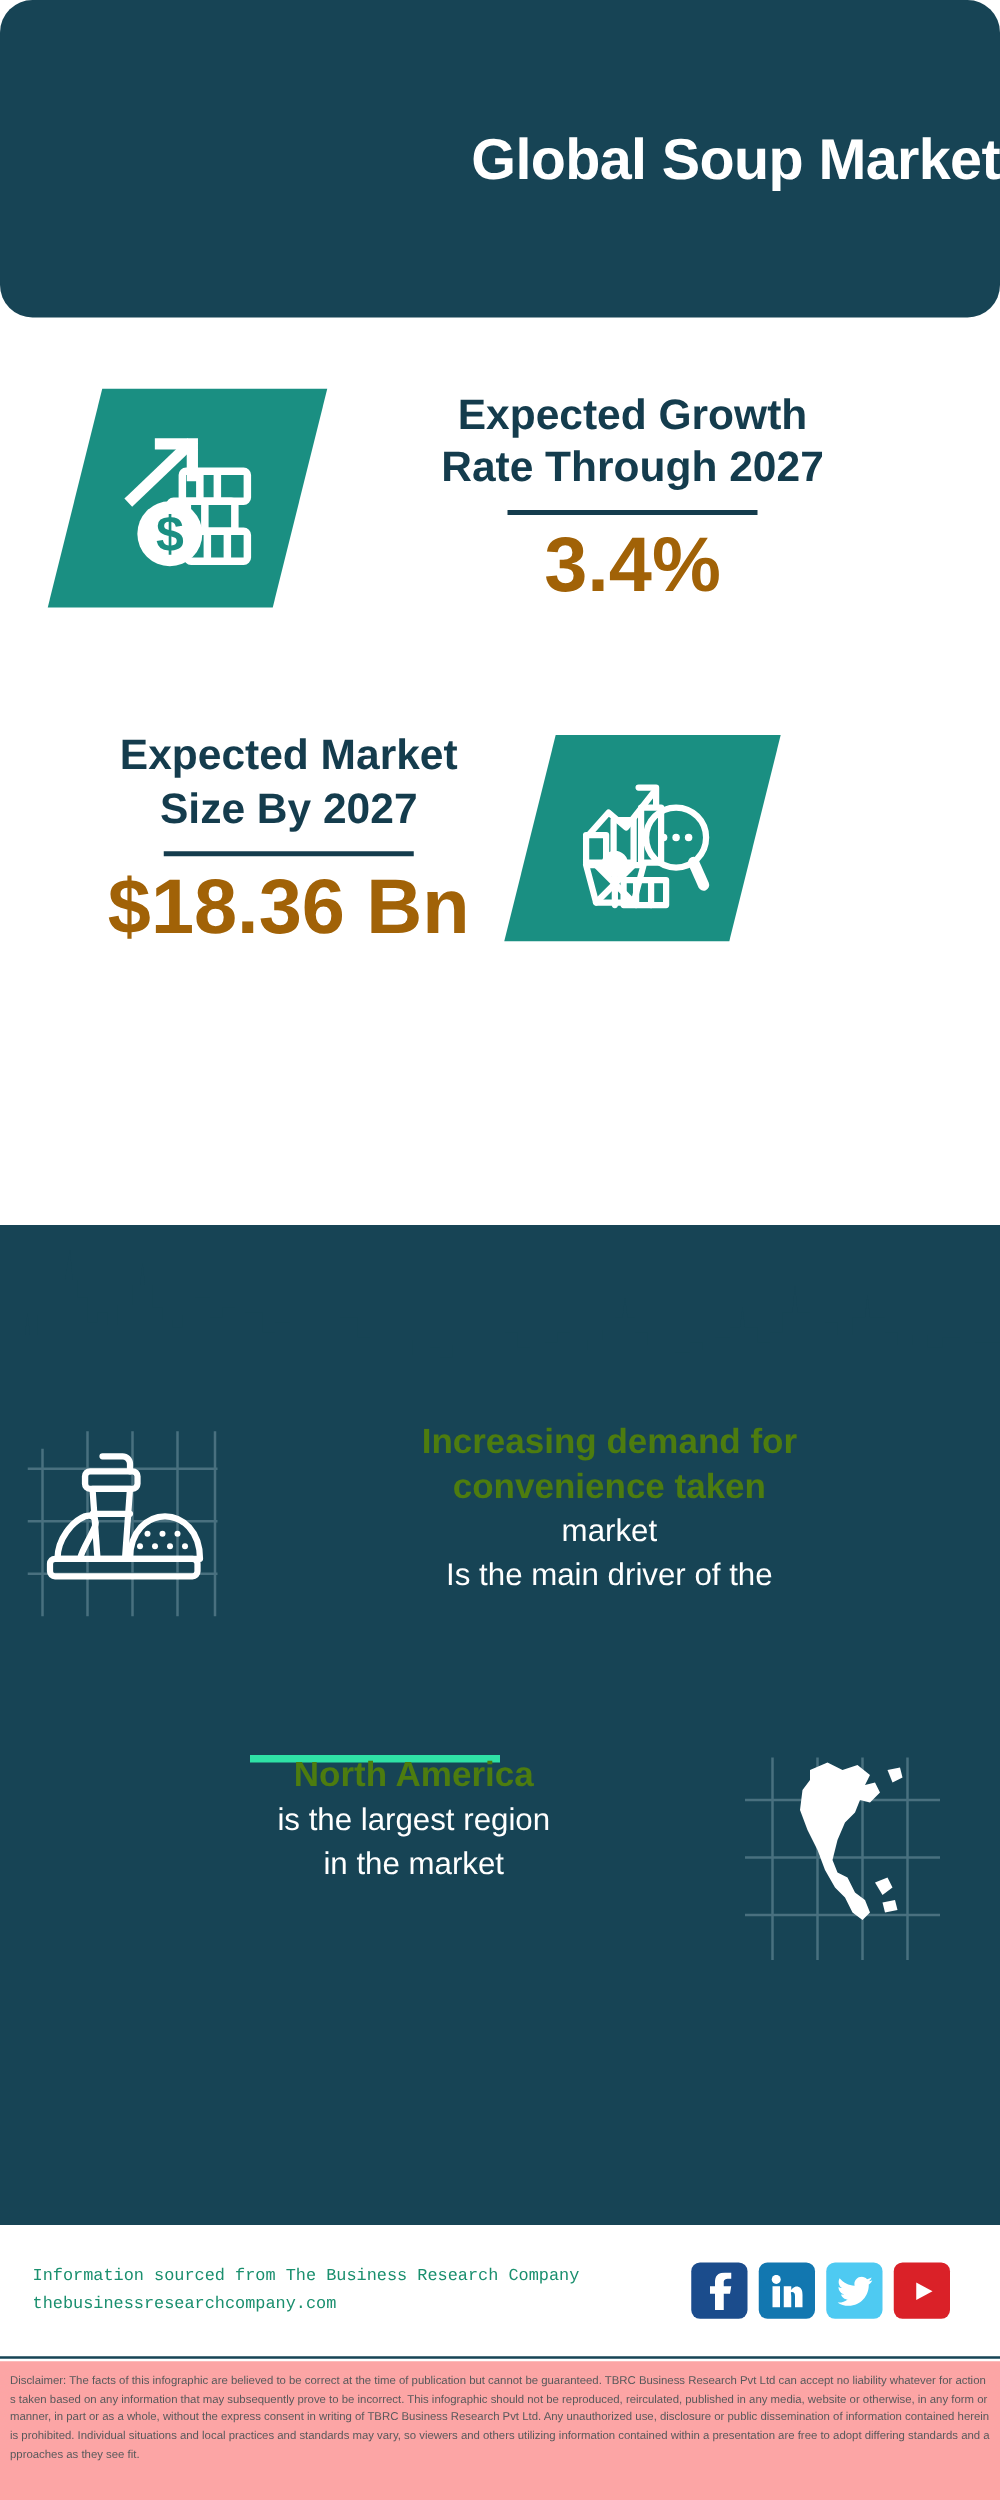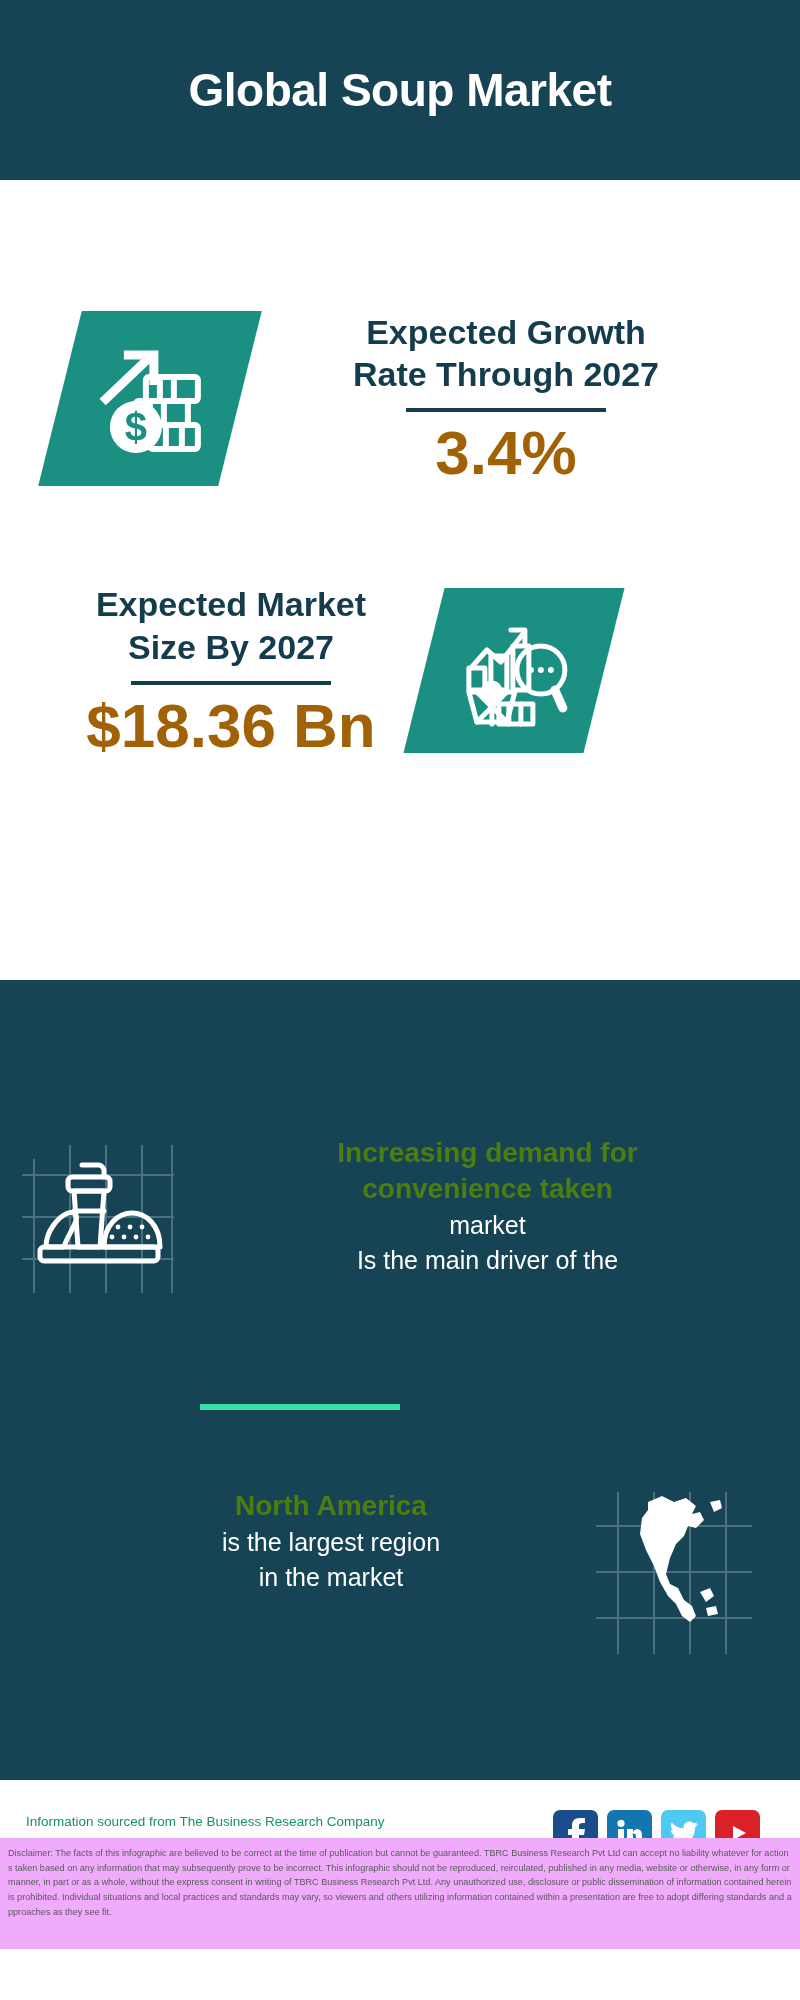--- a/index.html
+++ b/index.html
@@ -6,23 +6,23 @@
   html, body {
     width:800px; height:2000px;
     font-family:"Liberation Sans", sans-serif;
     background:#ffffff;
     overflow:hidden;
   }
   .page { position:relative; width:800px; height:2000px; background:#ffffff; }
 
   
   .header {
-    position:absolute; left:0; top:0; width:800px; height:180px;
+    position:absolute; left:0; top:0; width:800px; height:254px;
     background:#174455;
-    display:flex; align-items:center; justify-content:center;
+    display:flex; align-items:center; justify-content:flex-end;border-radius:26px;
   }
   .header-title {
     color:#ffffff; font-size:46px; font-weight:bold;
     letter-spacing:-0.5px; text-align:center;
   }
 
   
   .stat1 {
     position:absolute; left:0; top:248px; width:800px; height:300px;
     display:flex; align-items:center;
@@ -86,50 +86,51 @@
   }
 
   
   .divider-green {
     position:absolute; left:200px; top:1404px;
     width:200px; height:6px; background:#2fe2a6;
   }
 
   
   .region-row {
-    position:absolute; left:0; top:1488px; width:800px;
+    position:absolute; left:0; top:1402px; width:800px;
     display:flex; align-items:flex-start; padding:0 26px;
   }
   .region-text { flex:1; text-align:center; padding-left:40px; }
   .map-box { position:relative; width:160px; height:170px; flex:0 0 auto; margin-right:18px; }
 
   
   .sourcebar {
     position:absolute; left:0; top:1780px; width:800px; height:107px;
     background:#ffffff; display:flex; align-items:center; padding:0 26px;
     border-bottom:2px solid #174455;
+    font-family:Liberation Mono, monospace;
   }
   .source-text { flex:1; }
   .source-line {
     color:#1a8f6e; font-size:13.5px; line-height:1.62;
   }
   .socials { display:flex; gap:9px; align-items:center; margin-right:14px; }
   .soc {
     width:45px; height:45px; border-radius:7px;
     display:flex; align-items:center; justify-content:center;
   }
   .soc-fb { background:#1b4c8c; }
   .soc-li { background:#1277b0; }
   .soc-tw { background:#4ecaf2; }
   .soc-yt { background:#da2128; }
 
   
   .disclaimer {
-    position:absolute; left:0; top:1838px; width:800px; height:111px;
-    padding:8px 8px 0 8px; background:#f0abfc;
+    position:absolute; left:0; top:1889px; width:800px; height:111px;
+    padding:8px 8px 0 8px; background:#fca5a5;
   }
   .disclaimer p {
     color:#58595b; font-size:9.1px; line-height:1.62; text-align:left;
     word-break:break-all;
   }
 </style>
 </head>
 <body>
 
 <div class="page">

